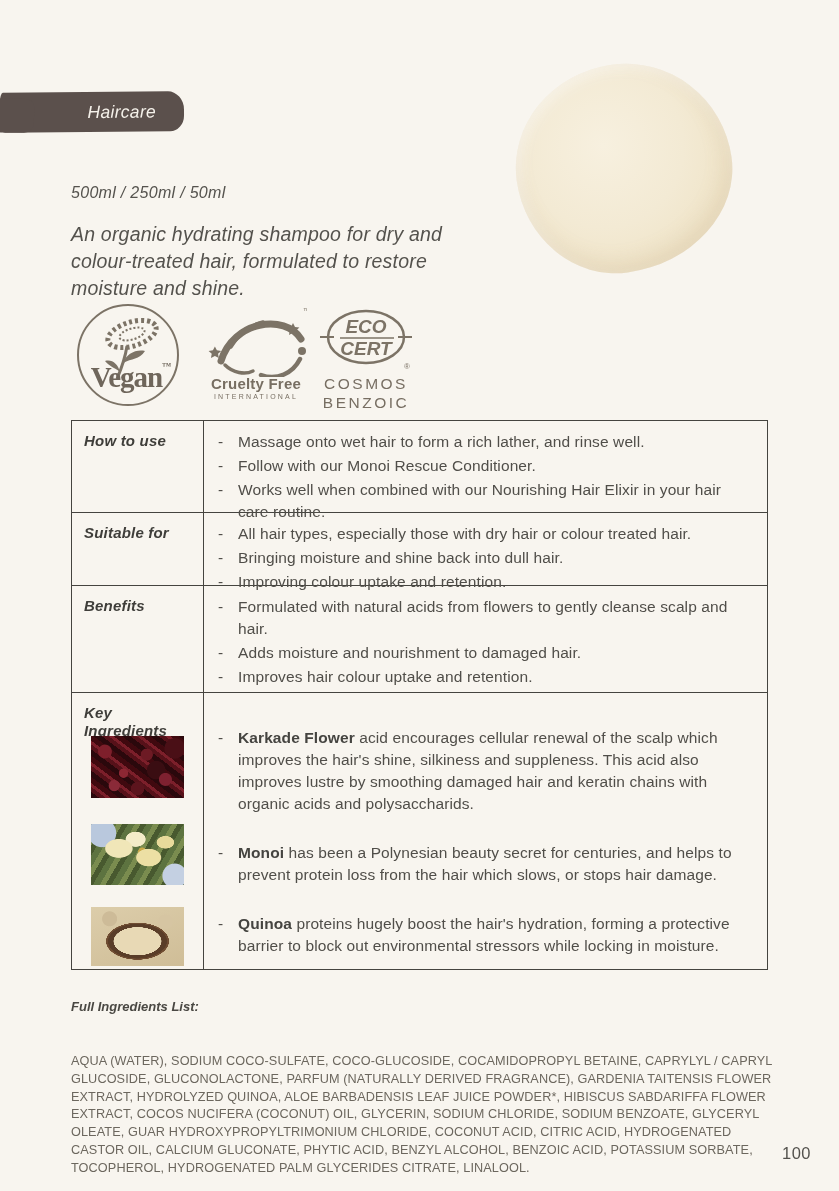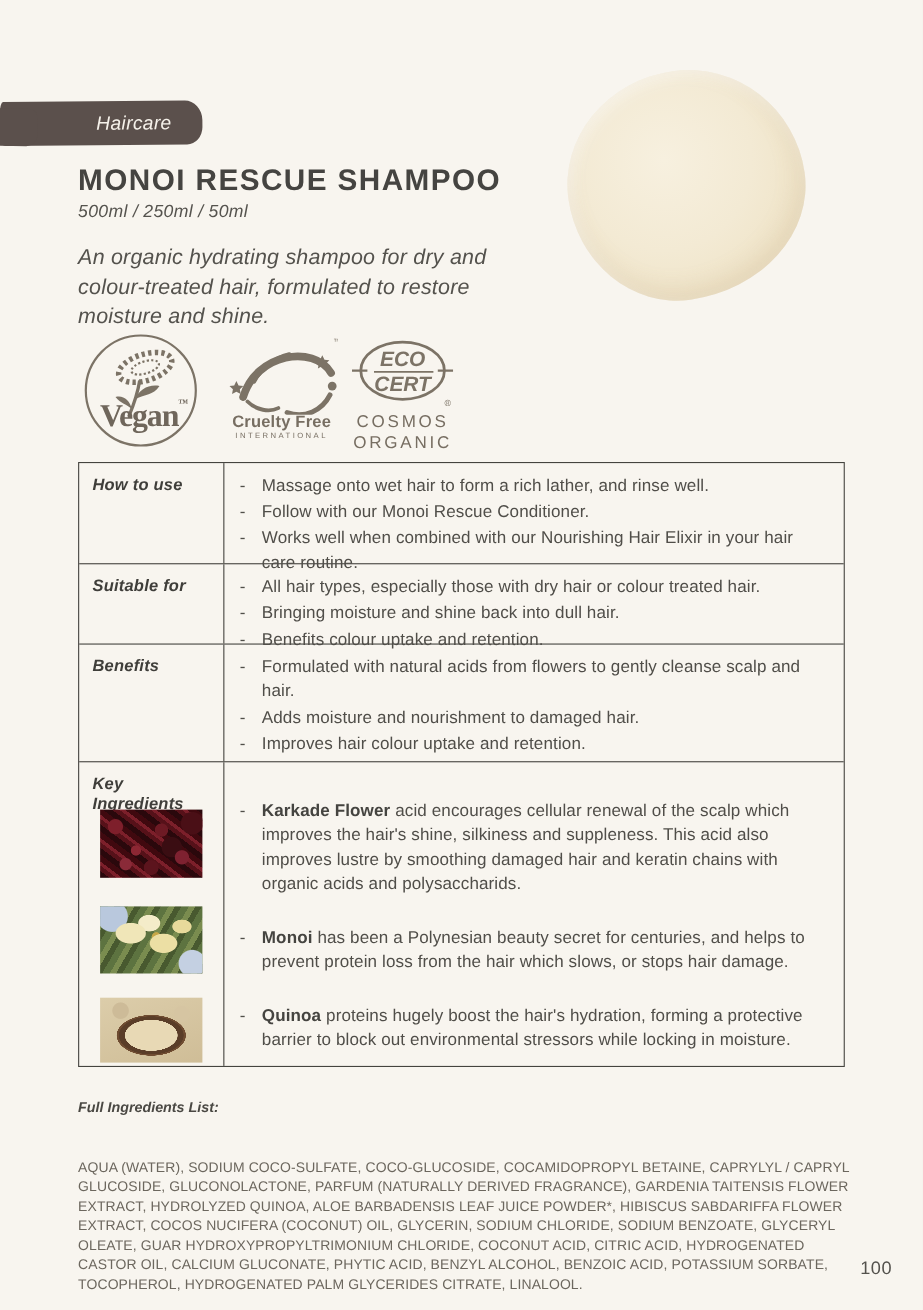--- a/index.html
+++ b/index.html
@@ -143,21 +143,20 @@
 <body>
 
 <div class="page">
 
   <div class="badge">
     <span class="badge-label">Haircare</span>
   </div>
 
   <div class="blob"></div>
 
-  <h1 class="title">MONOI RESCUE SHAMPOO</h1>
   <div class="sizes">500ml / 250ml / 50ml</div>
   <p class="description">An organic hydrating shampoo for dry and colour-treated hair, formulated to restore moisture and shine.</p>
 
   <div class="logos">
 
     <div class="logo logo-vegan">
       <svg width="112" height="110" viewBox="0 0 112 110">
         <circle class="cert-stroke" cx="56" cy="54" r="50" stroke-width="2"></circle>
         <ellipse class="cert-stroke" cx="60" cy="33" rx="25" ry="12" stroke-width="5" stroke-dasharray="3 3" transform="rotate(-17 60 33)"></ellipse>
         <ellipse class="cert-stroke" cx="60" cy="33" rx="13" ry="5.5" stroke-width="2" stroke-dasharray="2 2" transform="rotate(-17 60 33)"></ellipse>
@@ -187,21 +186,21 @@
       <svg width="92" height="62" viewBox="0 0 92 62">
         <ellipse class="cert-stroke" cx="46" cy="28" rx="38" ry="26" stroke-width="2.5"></ellipse>
         <path class="cert-stroke" d="M0 28 H14 M78 28 H92" stroke-width="2"></path>
         <path class="cert-stroke" d="M20 29 H74" stroke-width="1.5"></path>
         <text x="46" y="24" text-anchor="middle" font-size="19" font-weight="bold" font-style="italic" class="cert-fill" font-family="Liberation Sans, sans-serif">ECO</text>
         <text x="46" y="46" text-anchor="middle" font-size="19" font-weight="bold" font-style="italic" class="cert-fill" font-family="Liberation Sans, sans-serif">CERT</text>
         <text x="84" y="60" font-size="8" class="cert-fill">®</text>
       </svg>
       <div class="eco-sub">
         <div>COSMOS</div>
-        <div>ORGANIC</div>
+        <div>BENZOIC</div>
       </div>
     </div>
   </div>
 
   <div class="info-table">
 
     <div class="t-row row-howto">
       <div class="t-label">
         <span class="lbl">How to use</span>
       </div>
@@ -212,21 +211,21 @@
       </div>
     </div>
 
     <div class="t-row row-suitable">
       <div class="t-label">
         <span class="lbl">Suitable for</span>
       </div>
       <div class="t-content">
         <div class="bullet">All hair types, especially those with dry hair or colour treated hair.</div>
         <div class="bullet">Bringing moisture and shine back into dull hair.</div>
-        <div class="bullet">Benefits colour uptake and retention.</div>
+        <div class="bullet">Improving colour uptake and retention.</div>
       </div>
     </div>
 
     <div class="t-row row-benefits">
       <div class="t-label">
         <span class="lbl">Benefits</span>
       </div>
       <div class="t-content">
         <div class="bullet">Formulated with natural acids from flowers to gently cleanse scalp and hair.</div>
         <div class="bullet">Adds moisture and nourishment to damaged hair.</div>

